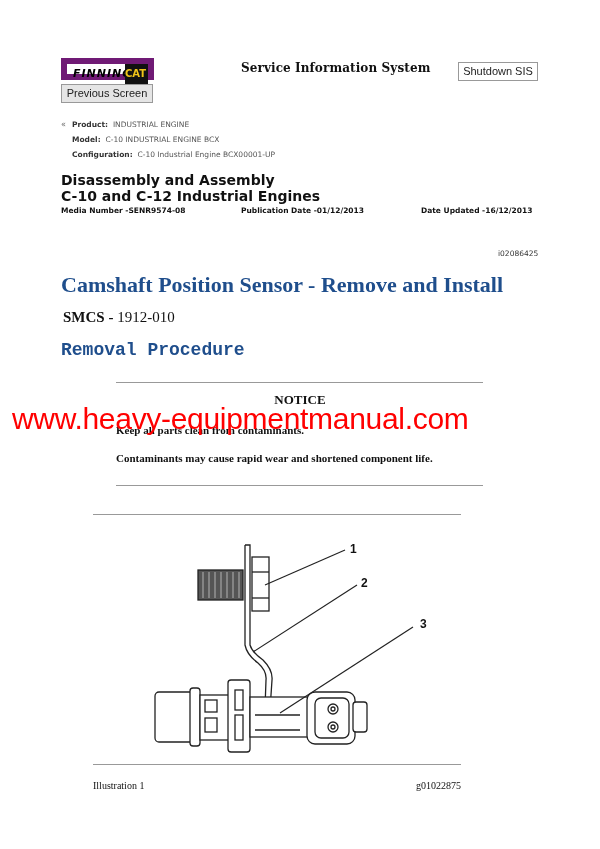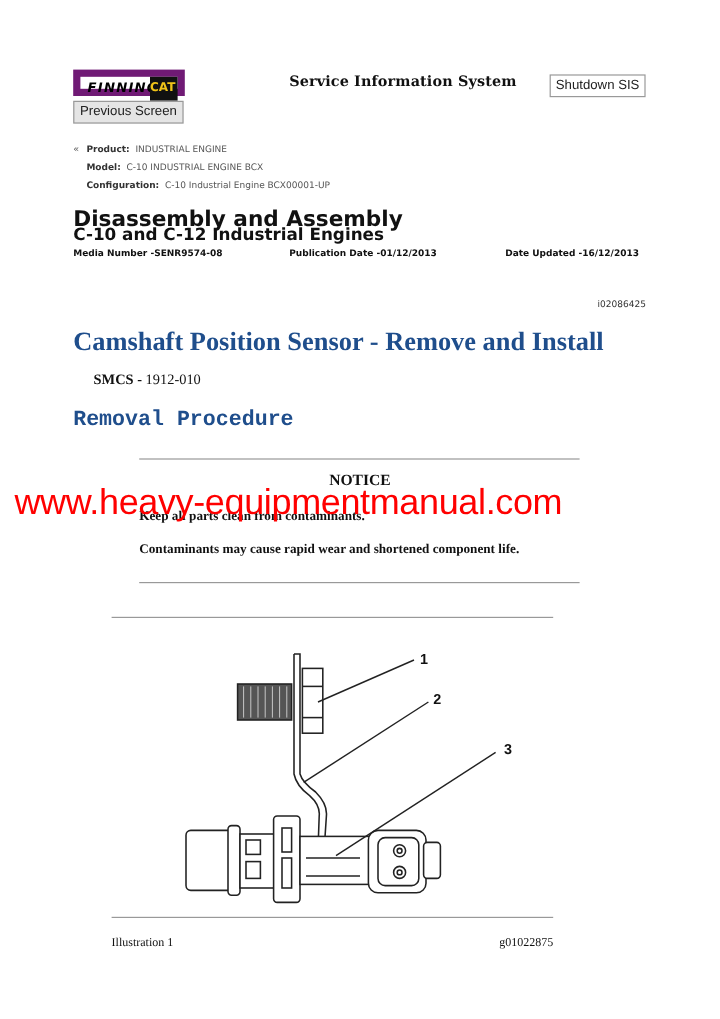--- a/index.html
+++ b/index.html
@@ -13,28 +13,28 @@
   .prev-btn { left:61px; top:84px; width:92px; height:19px; border:1px solid #999; background:#e5e5e5; font-family:"Liberation Sans", sans-serif; font-size:11px; color:#222; text-align:center; line-height:17px; box-sizing:border-box; cursor:pointer; }
   .sis-title { left:241px; top:61px; font-family:"DejaVu Serif", serif; font-weight:bold; font-size:12px; color:#111; letter-spacing:0.1px; }
   .shutdown-btn { left:458px; top:62px; width:80px; height:19px; border:1px solid #999; background:#fff; font-family:"Liberation Sans", sans-serif; font-size:11px; color:#222; text-align:center; line-height:17px; box-sizing:border-box; cursor:pointer; }
 
   
   .crumb { left:72px; font-size:7.5px; color:#555; }
   .crumb b { color:#333; font-weight:bold; }
   .crumb-arrow { left:61px; top:120px; font-size:8px; color:#666; }
 
   
-  .doc-title { left:61px; top:172px; font-size:18px; font-weight:bold; color:#111; }
+  .doc-title { left:61px; top:172px; font-size:14px; font-weight:bold; color:#111; }
   .doc-sub { left:61px; top:188px; font-size:14px; font-weight:bold; color:#111; }
   .meta { top:206px; font-size:7.5px; font-weight:bold; color:#111; }
   .doc-id { left:498px; top:249px; font-size:7.5px; color:#333; }
 
   
   .h1 { left:61px; top:272px; font-family:"Liberation Serif", serif; font-weight:bold; font-size:22px; color:#1f4e8c; }
-  .smcs { left:78px; top:309px; font-family:"Liberation Serif", serif; font-size:12px; color:#111; }
+  .smcs { left:63px; top:309px; font-family:"Liberation Serif", serif; font-size:15px; color:#111; }
   .smcs b { font-weight:bold; }
   .h2 { left:61px; top:340px; font-family:Liberation Mono, monospace; font-weight:bold; font-size:18px; color:#1f4e8c; }
 
   .rule { height:1px; background:#999; }
   .notice-title { left:0; width:600px; top:392px; text-align:center; font-family:"Liberation Serif", serif; font-weight:bold; font-size:13px; color:#111; }
   .notice-line { left:116px; font-family:"Liberation Serif", serif; font-weight:bold; font-size:11px; color:#111; }
 
   .watermark { left:12px; top:402px; font-family:"Liberation Sans", sans-serif; font-size:30px; color:#ff0000; letter-spacing:-0.3px; white-space:nowrap; }
 
   .figure { left:95px; top:520px; width:365px; height:240px; }

